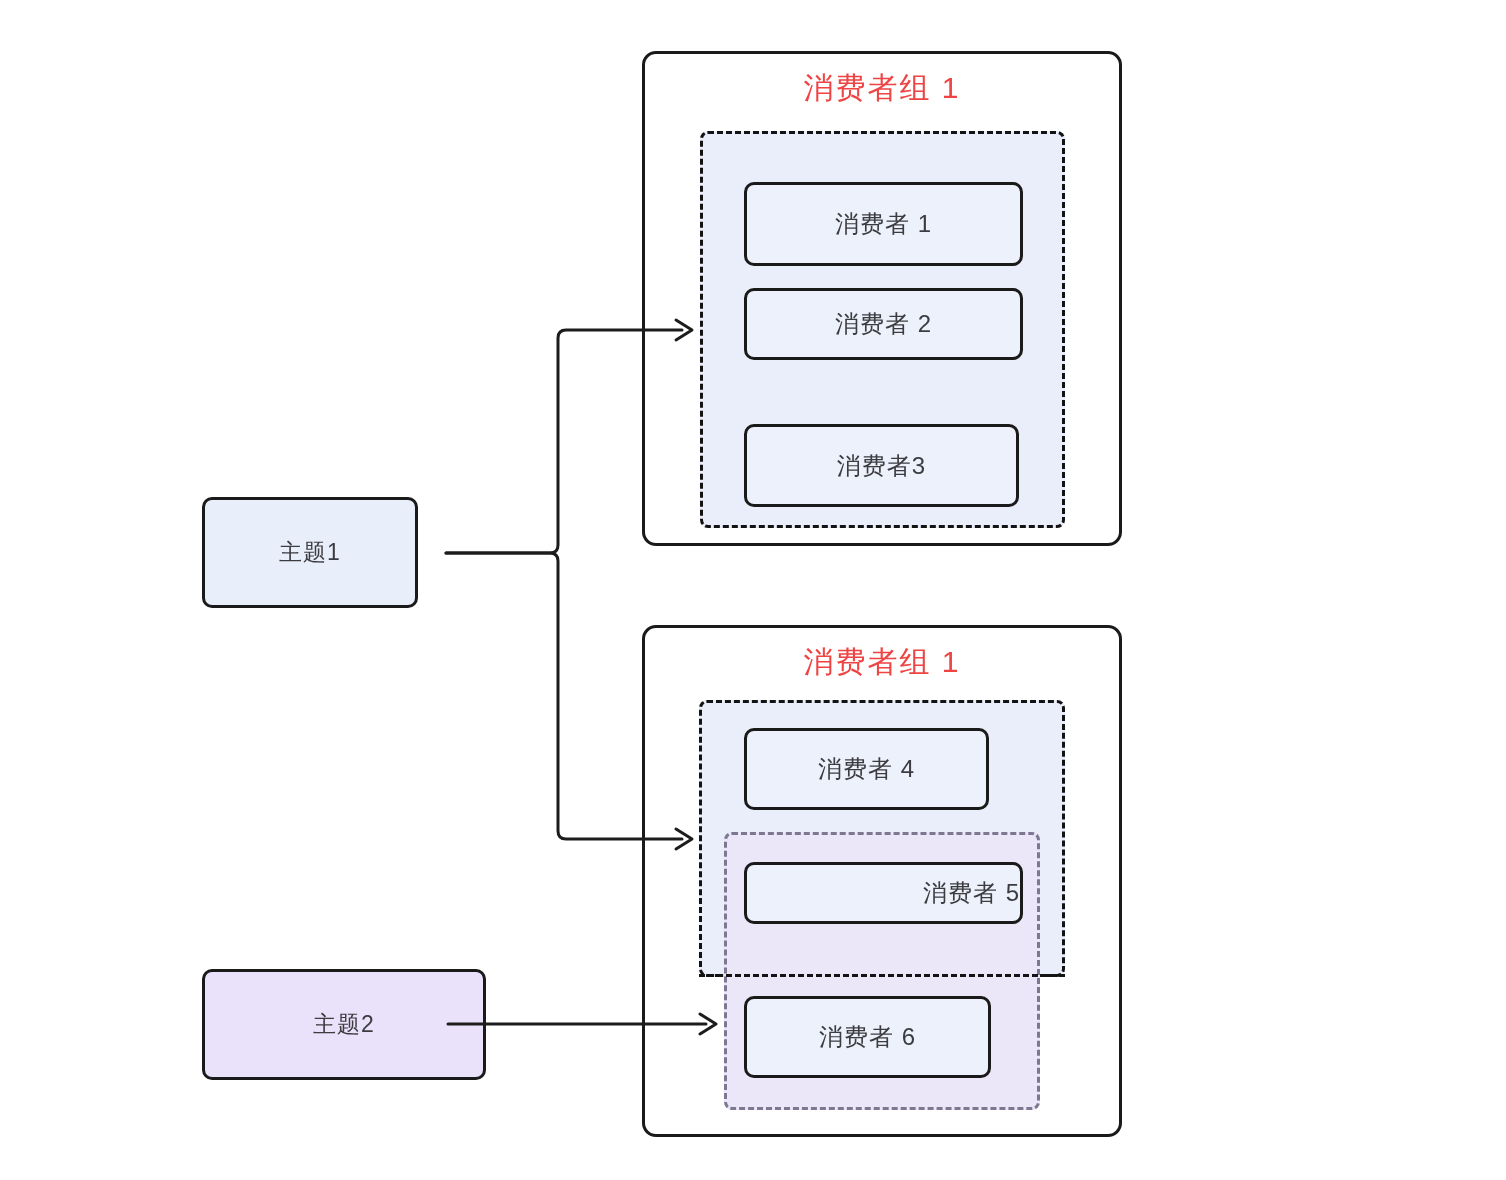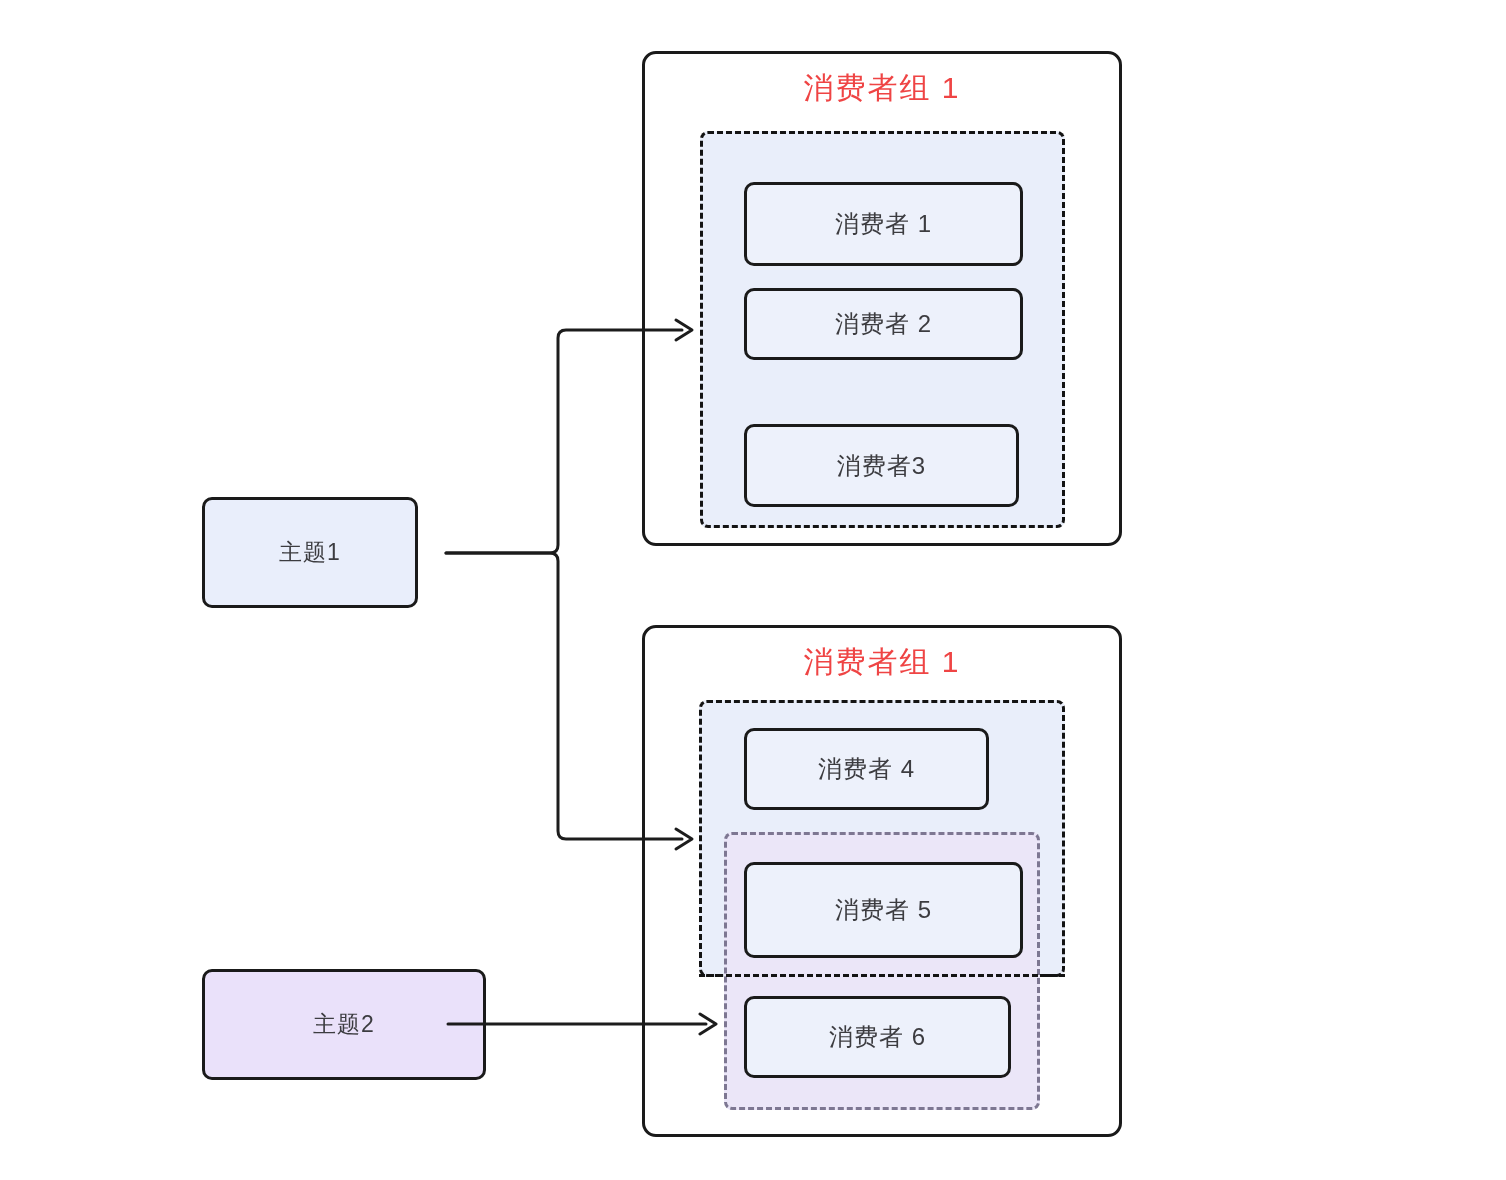--- a/index.html
+++ b/index.html
@@ -123,25 +123,25 @@
   <div class="abs dashed-blue z2" style="left:699px; top:700px; width:366px; height:277px;"></div>
 
   <div class="abs dashed-purple z3" style="left:724px; top:832px; width:316px; height:278px;"></div>
 
   <div class="abs dash-overlay z4" style="left:699px; top:974px; width:366px;"></div>
 
   <div class="abs node consumer z4" style="left:744px; top:728px; width:245px; height:82px;">
     <span class="consumer-label">消费者 4</span>
   </div>
 
-  <div class="abs node consumer z4" style="left:744px; top:862px; width:279px; height:96px;">
+  <div class="abs node consumer z4" style="left:744px; top:862px; width:279px; height:62px;justify-content:flex-end;">
     <span class="consumer-label">消费者 5</span>
   </div>
 
-  <div class="abs node consumer z4" style="left:744px; top:996px; width:267px; height:82px;">
+  <div class="abs node consumer z4" style="left:744px; top:996px; width:247px; height:82px;">
     <span class="consumer-label">消费者 6</span>
   </div>
 
   <svg class="arrows-layer" viewBox="0 0 1506 1180" xmlns="http://www.w3.org/2000/svg">
     <g stroke="#1c1c1c" stroke-width="3" fill="none" stroke-linecap="round" stroke-linejoin="round">
 
       <path d="M 446 553 L 550 553 Q 558 553 558 545 L 558 338 Q 558 330 566 330 L 682 330"></path>
       <path d="M 676 320 L 692 330 L 676 340"></path>
 
       <path d="M 446 553 L 550 553 Q 558 553 558 561 L 558 831 Q 558 839 566 839 L 682 839"></path>

